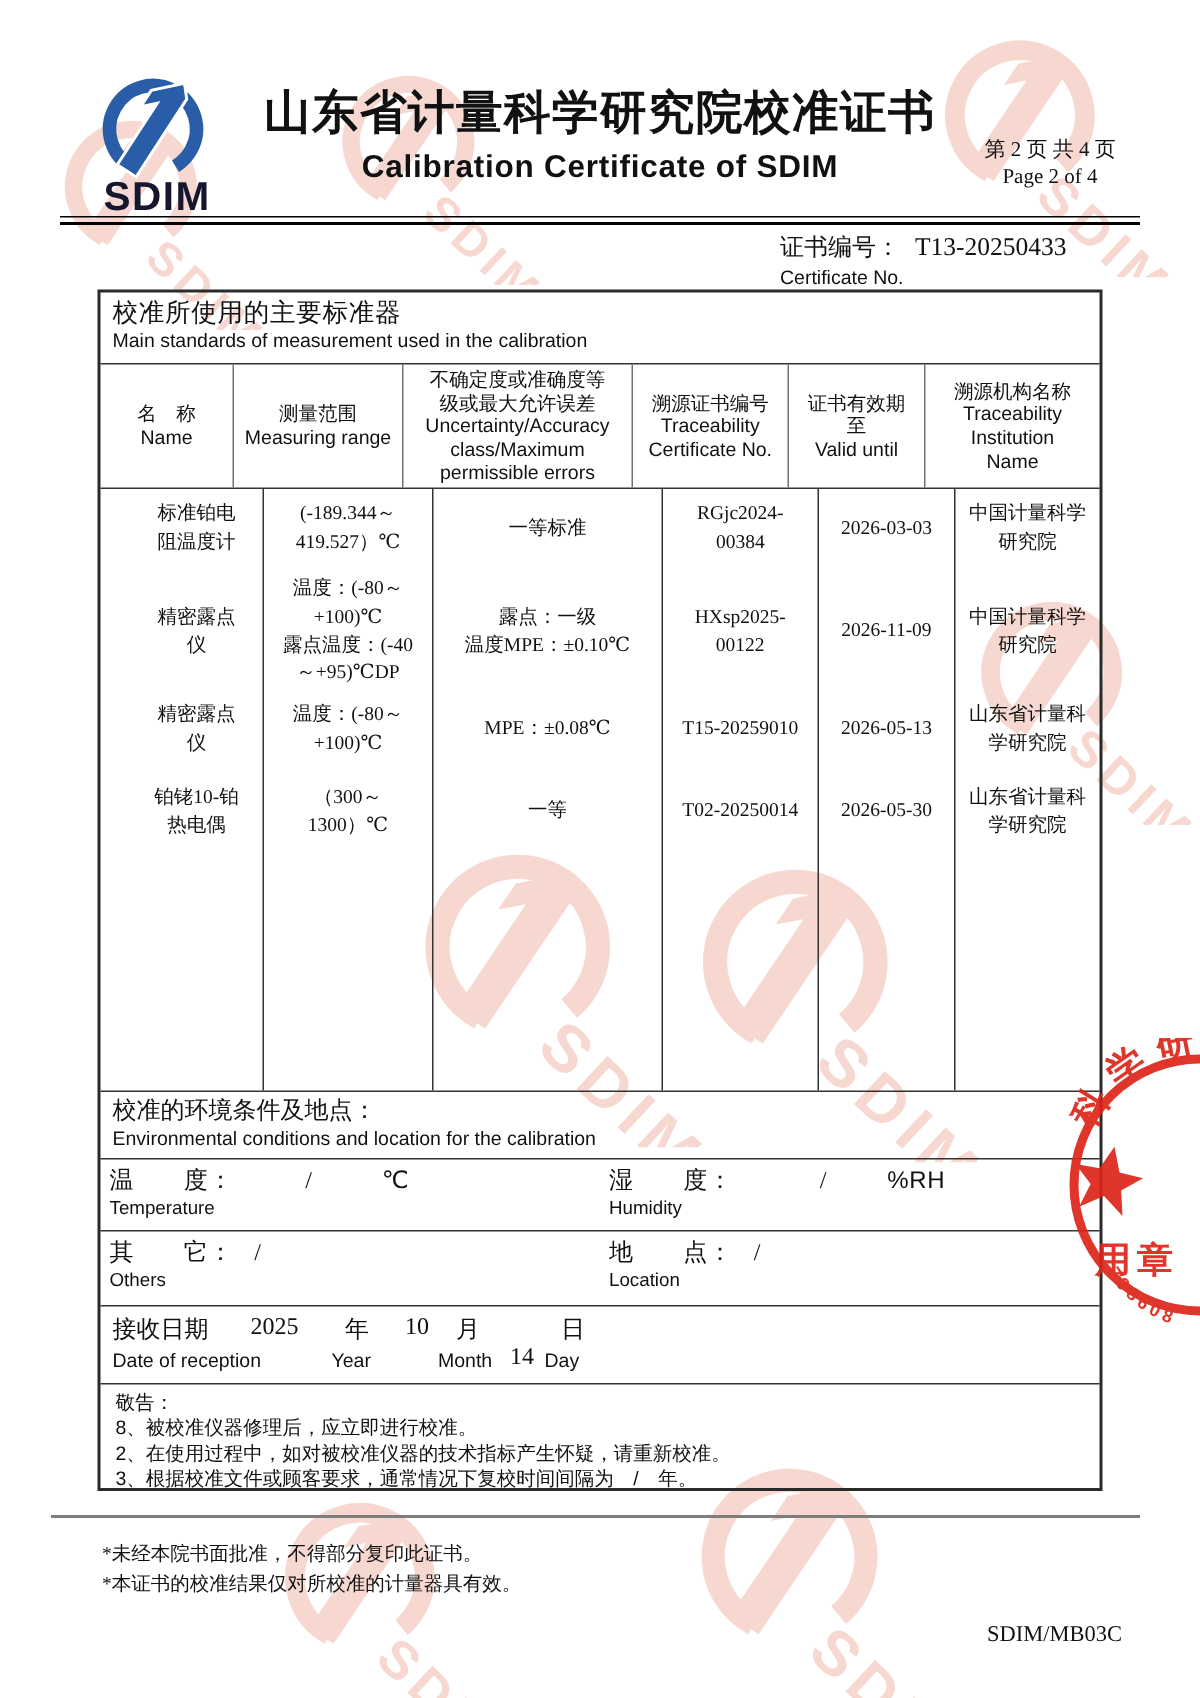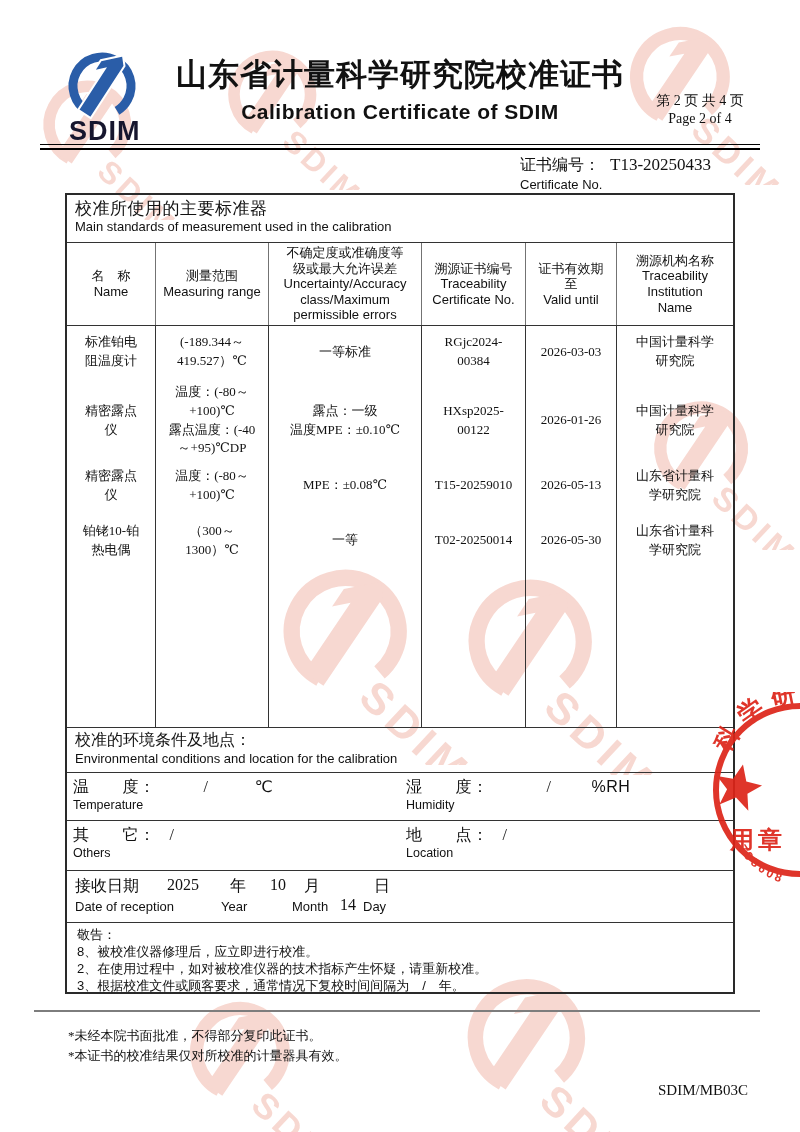--- a/index.html
+++ b/index.html
@@ -38,21 +38,21 @@
   .section-head .cn { font-size:17px; letter-spacing:.5px; }
   .section-head .en { font-size:13px; margin-top:-1px; }
 
   .cols { display:flex; height:83px; border-top:1px solid #333; }
   .hcell { display:flex; flex-direction:column; align-items:center; justify-content:center;
            text-align:center; border-right:1px solid #737373; font-size:13px; line-height:1.2;
            padding:2px; white-space:pre-line; }
   .hcell:last-child { border-right:none; }
   .c1{width:89px;} .c2{width:113px;} .c3{width:153px;} .c4{width:104px;} .c5{width:91px;} .c6{flex:1;}
 
-  .tbody { display:flex; height:402px; border-top:1px solid #333; }
+  .tbody { display:flex; height:402px; border-top:1px solid #333;padding-left:20px; }
   .tcol { display:flex; flex-direction:column; border-right:1px solid #333; }
   .tcol:last-child { border-right:none; }
   .bcell { display:flex; align-items:center; justify-content:center; text-align:center;
            white-space:pre-line; font-size:13px; line-height:1.45; padding:2px;
            font-family:"Liberation Serif","DejaVu Serif",serif; }
   .rh1{height:52px;} .rh2{height:85px;} .rh3{height:45px;} .rh4{height:65px;}
 
   .env-head { border-top:1px solid #333; height:45px; padding:2px 8px 0 8px; }
   .env-head .cn { font-size:16px; }
   .env-head .en { font-size:13px; }
@@ -230,21 +230,21 @@
       <div class="tcol c4">
         <div class="bcell rh1">RGjc2024-
 00384</div>
         <div class="bcell rh2">HXsp2025-
 00122</div>
         <div class="bcell rh3">T15-20259010</div>
         <div class="bcell rh4">T02-20250014</div>
       </div>
       <div class="tcol c5">
         <div class="bcell rh1">2026-03-03</div>
-        <div class="bcell rh2">2026-01-26</div>
+        <div class="bcell rh2">2026-11-09</div>
         <div class="bcell rh3">2026-05-13</div>
         <div class="bcell rh4">2026-05-30</div>
       </div>
       <div class="tcol c6">
         <div class="bcell rh1">中国计量科学
 研究院</div>
         <div class="bcell rh2">中国计量科学
 研究院</div>
         <div class="bcell rh3">山东省计量科
 学研究院</div>

